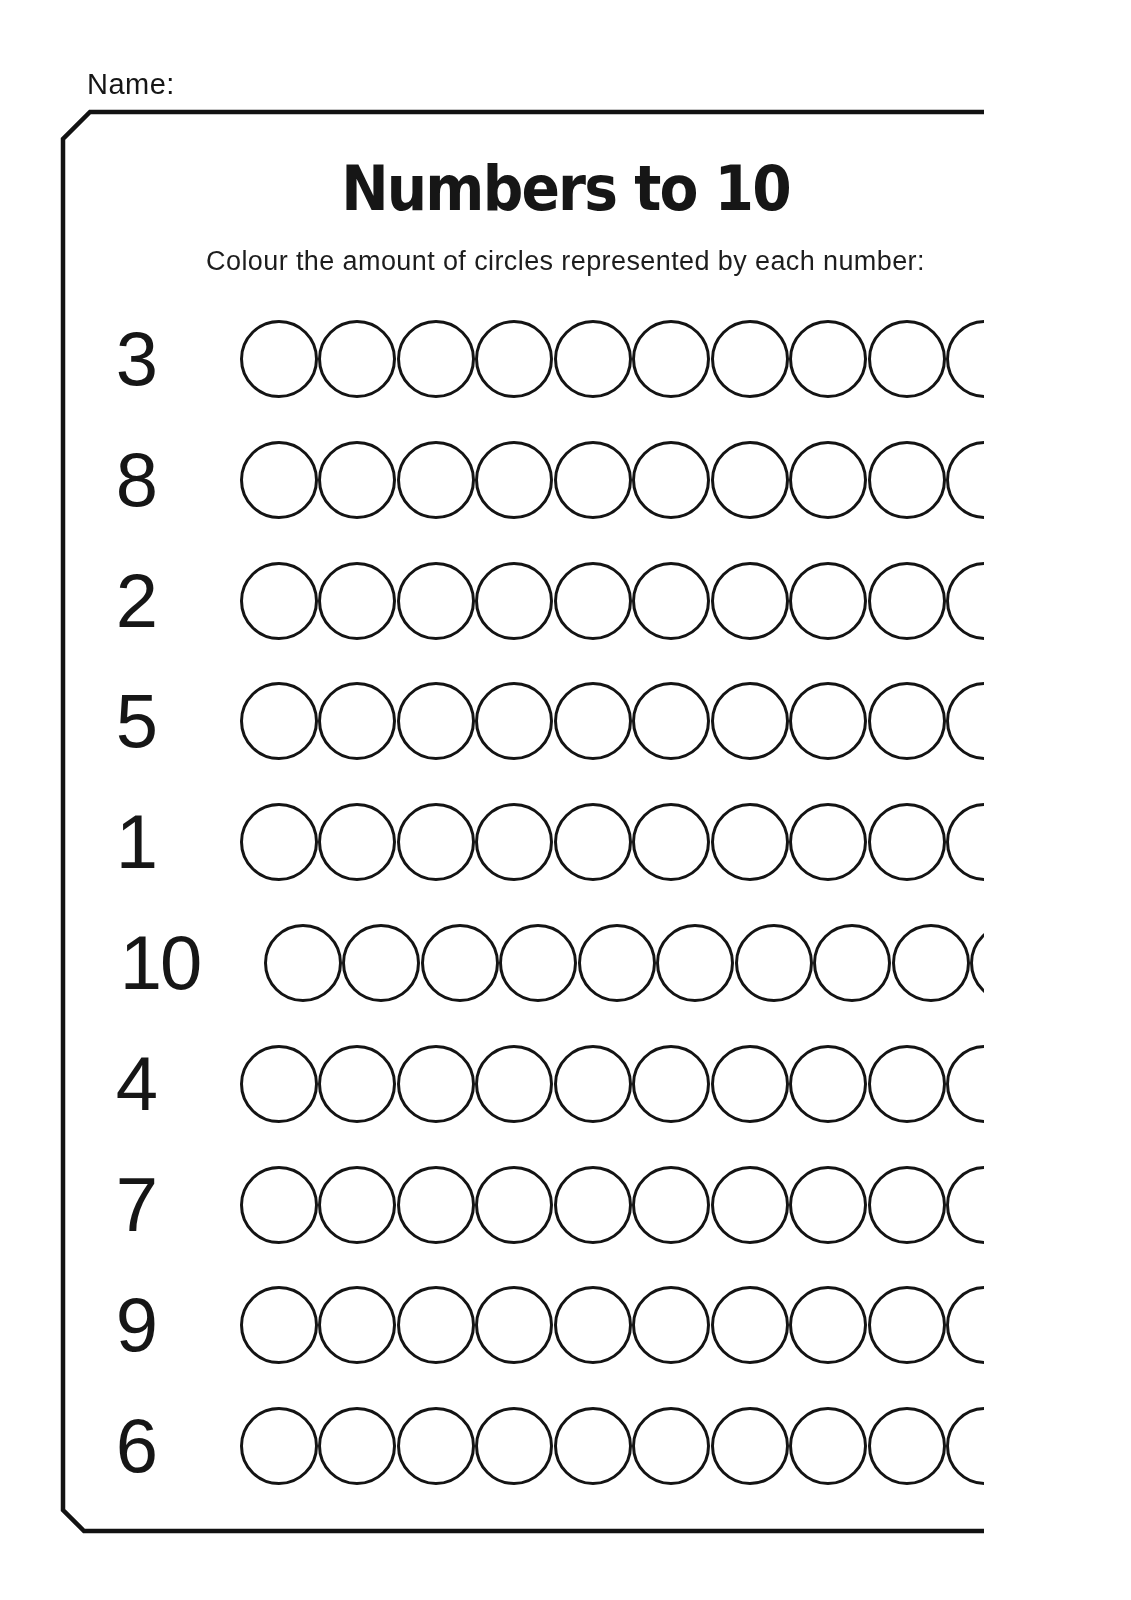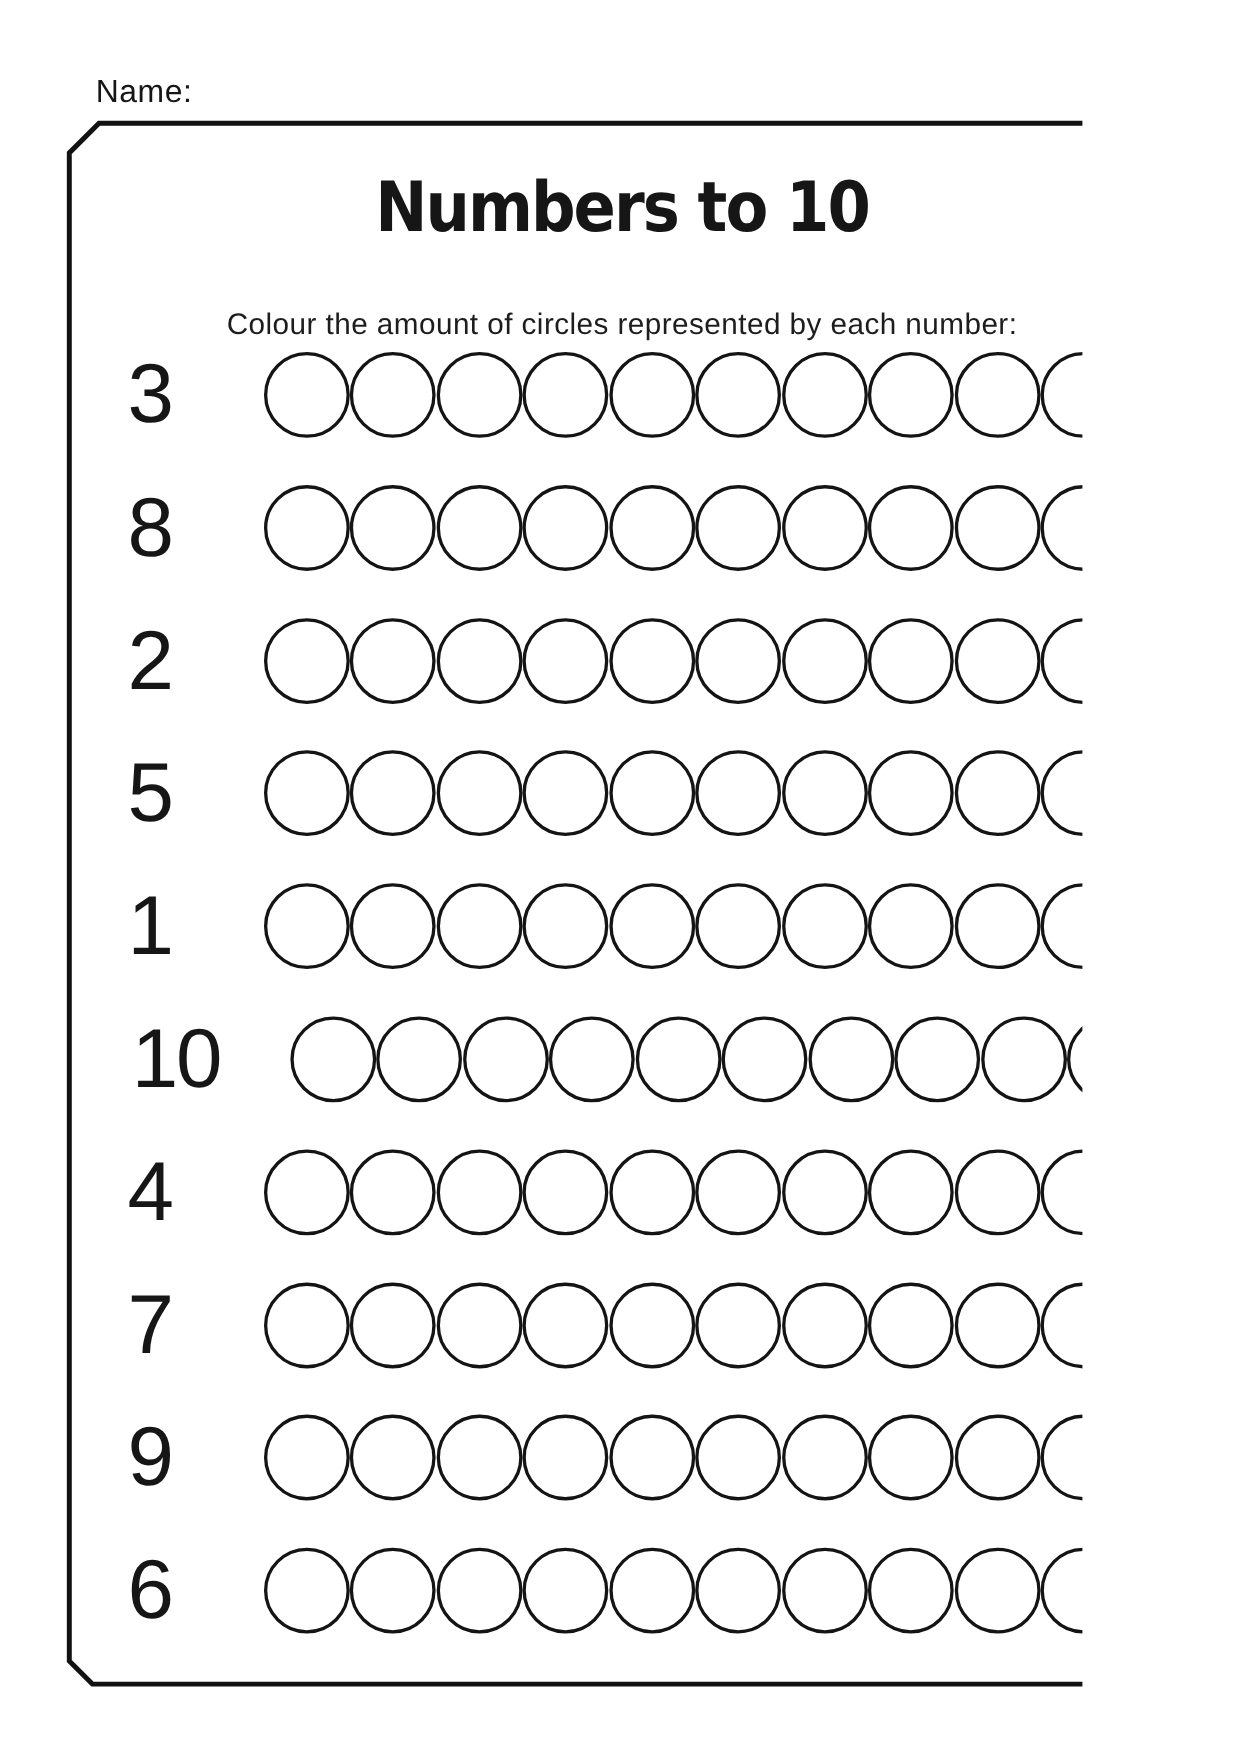--- a/index.html
+++ b/index.html
@@ -52,21 +52,20 @@
   .instruction {
     position: absolute;
     left: 0;
     top: 246px;
     width: 1131px;
     text-align: center;
     font-size: 27px;
     letter-spacing: 0.4px;
     font-weight: 400;
     color: #1d1d1d;
-    margin-top: 34px;
   }
   .rows { position: absolute; left: 0; top: 0; width: 1131px; height: 1600px; }
   .row {
     position: absolute;
     left: 0;
     width: 1131px;
     height: 78px;
   }
   .row-number {
     position: absolute;

